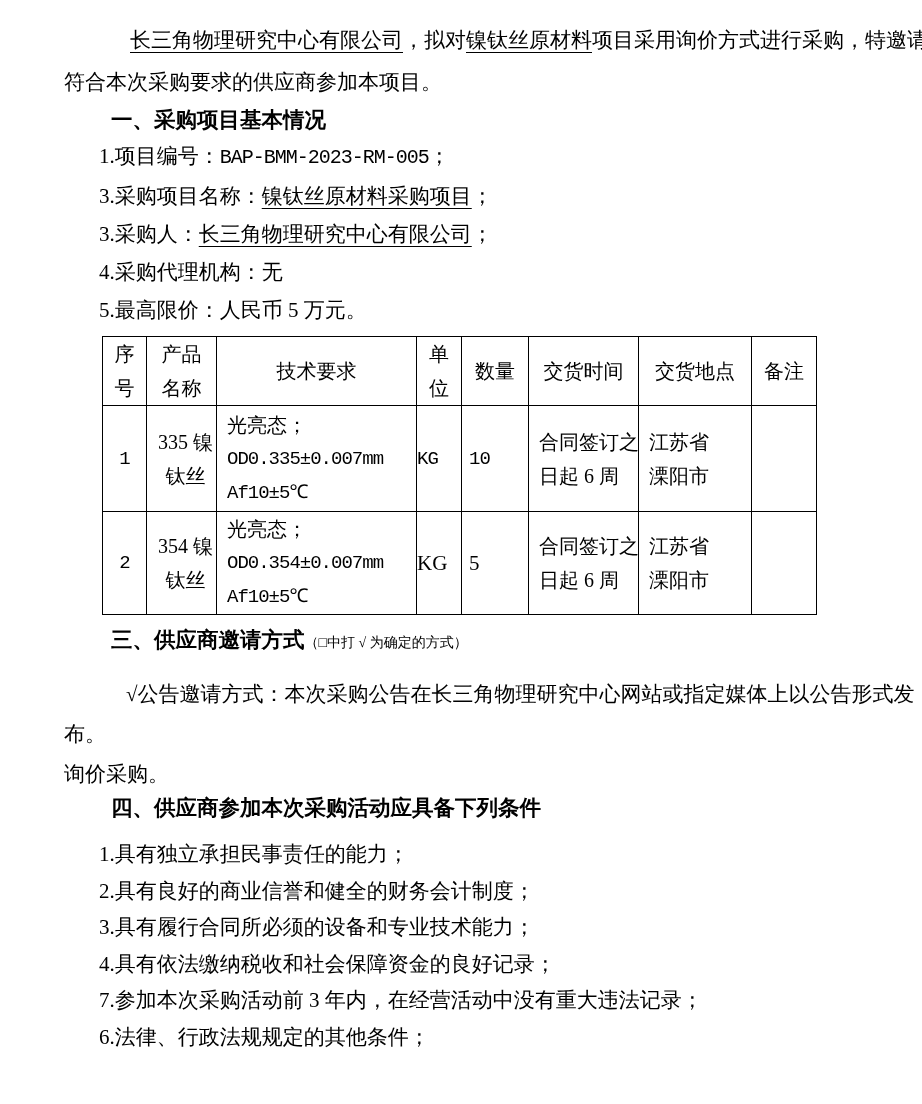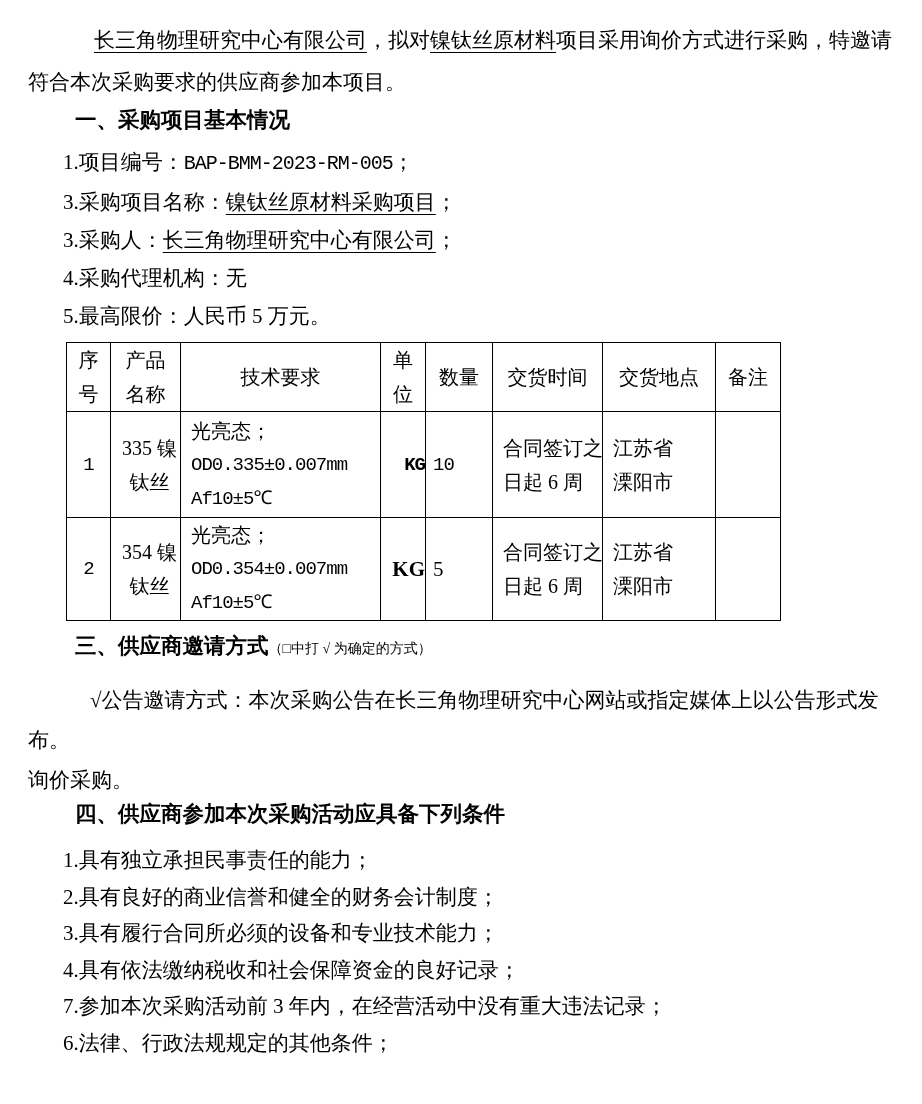--- a/index.html
+++ b/index.html
@@ -9,21 +9,21 @@
     color: #000000;
   }
   body {
     width: 922px;
     height: 1104px;
     overflow: hidden;
     font-family: "Liberation Serif", serif;
     font-size: 21px;
   }
   .page {
-    padding: 19px 66px 0 28px;
+    padding: 19px 66px 0 64px;
     box-sizing: border-box;
     width: 833px;
     height: 1104px;
   }
   
   .intro { margin: 0; }
   .intro .line {
     display: block;
     line-height: 42px;
     white-space: nowrap;
@@ -52,21 +52,21 @@
   #hd2 { margin-top: 10px; }
   #hd3 { margin-top: 11px; }
   #hd4 { margin-top: 0; }
   
   .items { margin: 0; }
   .items .item {
     margin-left: 35px;
     line-height: 38px;
     white-space: nowrap;
   }
-  #items1 { margin-top: 9px; }
+  #items1 { margin-top: 3px; }
   #items4 { margin-top: 14px; }
   #items4 .item { line-height: 36.5px; }
   .code {
     font-family: "Liberation Mono", monospace;
     font-size: 20px;
     letter-spacing: -1px;
   }
   
   table.products {
     border-collapse: collapse;
@@ -83,21 +83,21 @@
     overflow: hidden;
   }
   .products .cl { display: block; line-height: 34px; white-space: nowrap; }
   .products tr.hrow  { height: 68px; }
   .products tr.drow1 { height: 106px; }
   .products tr.drow2 { height: 102px; }
   .products th { text-align: center; }
   .products td.c-no   { text-align: center; }
   .products td.c-prod { padding-left: 8px;  text-align: center; }
   .products td.c-spec { padding-left: 10px; text-align: left; }
-  .products td.c-unit { text-align: right; font-weight: bold; }
+  .products td.c-unit { text-align: left; }
   .products td.c-qty  { padding-left: 7px;  text-align: left; }
   .products td.c-time { padding-left: 10px; text-align: left; }
   .products td.c-place{ padding-left: 10px; text-align: left; }
   .mono {
     font-family: "Liberation Mono", monospace;
     font-size: 19px;
     letter-spacing: -1px;
   }
   .serif {
     font-family: "Liberation Serif", serif;

